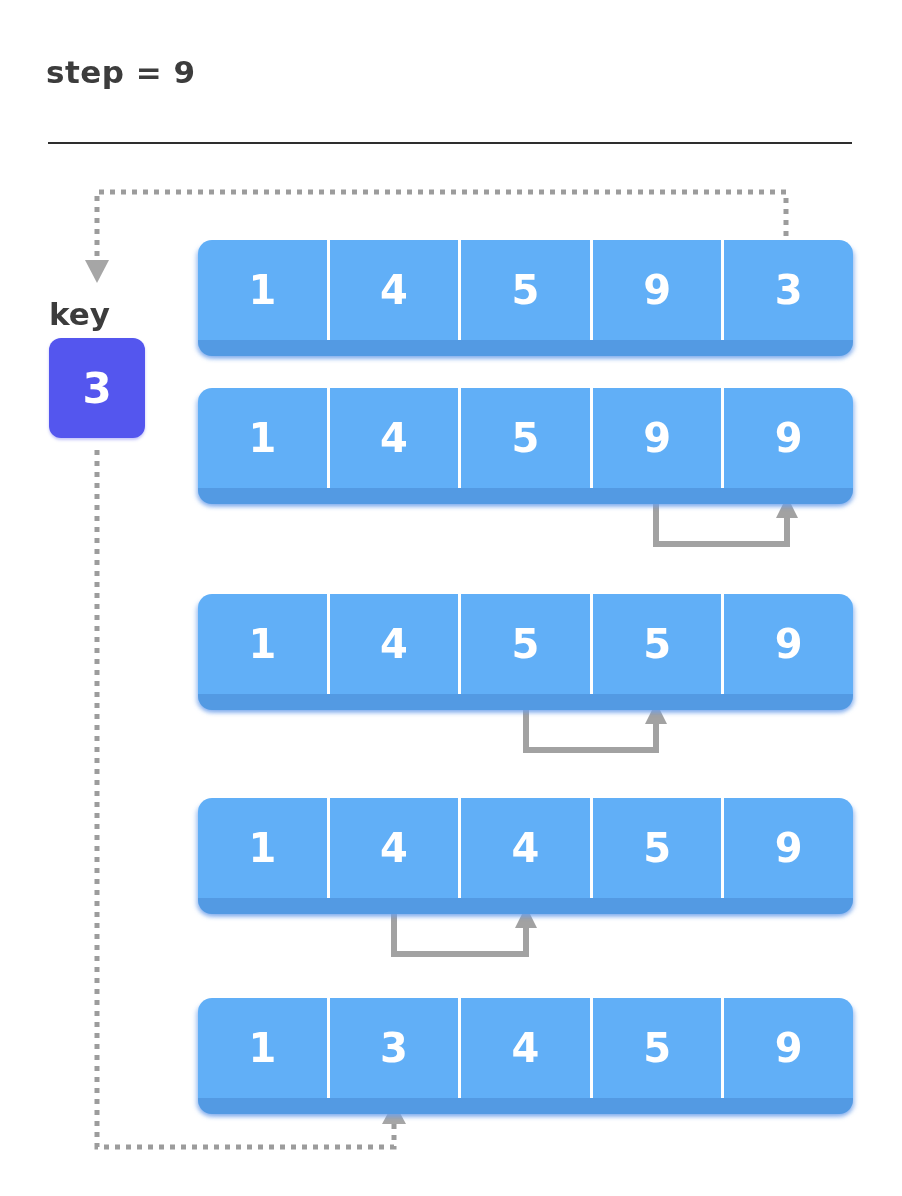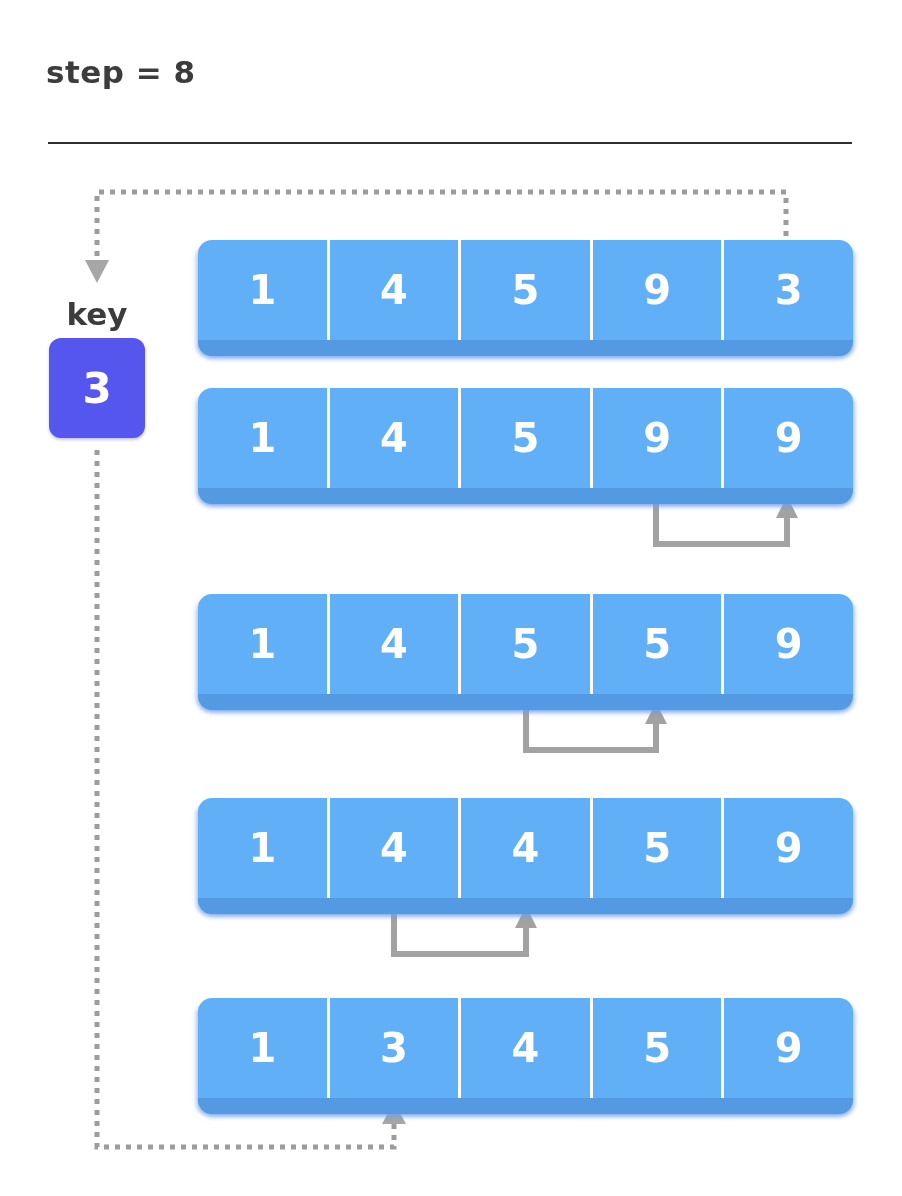--- a/index.html
+++ b/index.html
@@ -34,21 +34,21 @@
     top: 0;
     width: 902px;
     height: 1196px;
     pointer-events: none;
   }
   .key-label {
     position: absolute;
     left: 49px;
     top: 296px;
     width: 96px;
-    text-align: center;
+    text-align: left;
     font-size: 31px;
     font-weight: 700;
     color: #3c3c3c;
   }
   .key-box {
     position: absolute;
     left: 49px;
     top: 338px;
     width: 96px;
     height: 100px;
@@ -101,21 +101,21 @@
     height: 16px;
     background: rgba(38, 82, 158, 0.22);
     border-radius: 0 0 14px 14px;
   }
 </style>
 </head>
 <body>
 
 <div class="canvas">
 
-  <div class="title">step = 8</div>
+  <div class="title">step = 9</div>
   <div class="rule"></div>
 
   <svg class="overlay" width="902" height="1196" viewBox="0 0 902 1196" xmlns="http://www.w3.org/2000/svg">
 
     <g>
       <path d="M786 236 V192 H97 V260" fill="none" stroke-width="5" stroke-dasharray="5 6" stroke="#9c9c9c"></path>
       <polygon points="85,260 109,260 97,283" fill="#a6a6a6"></polygon>
     </g>
 
     <g>

